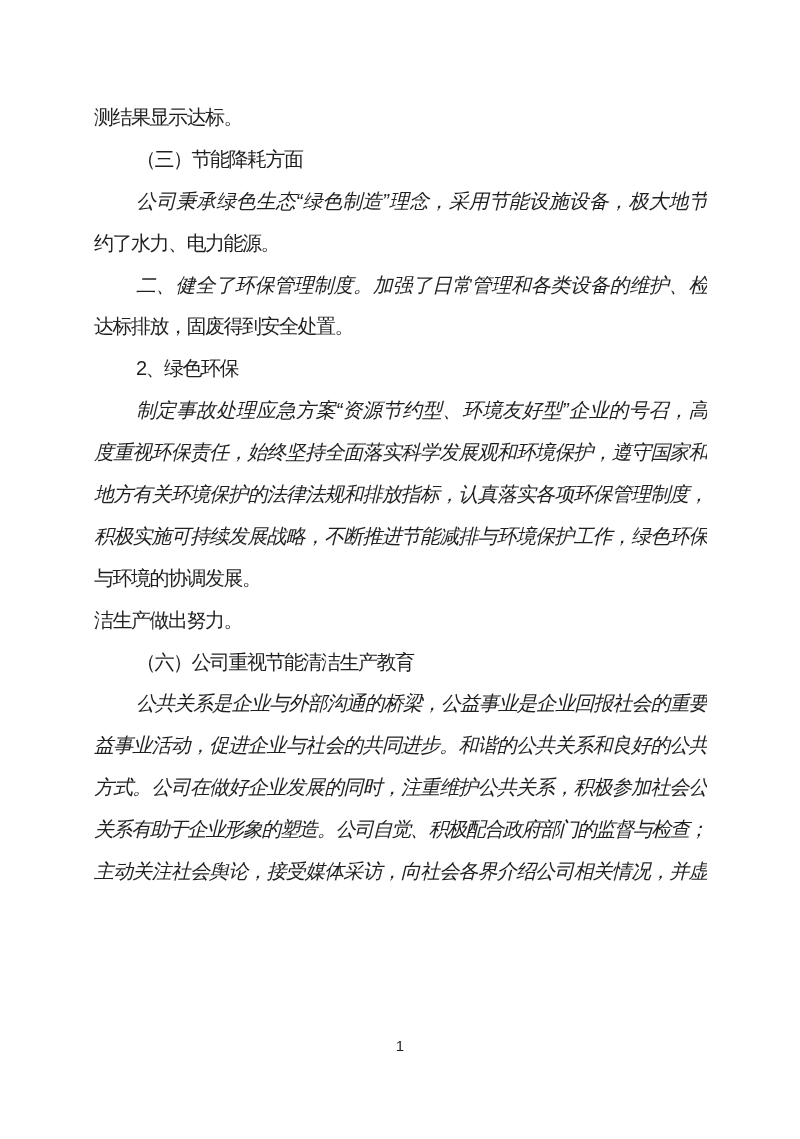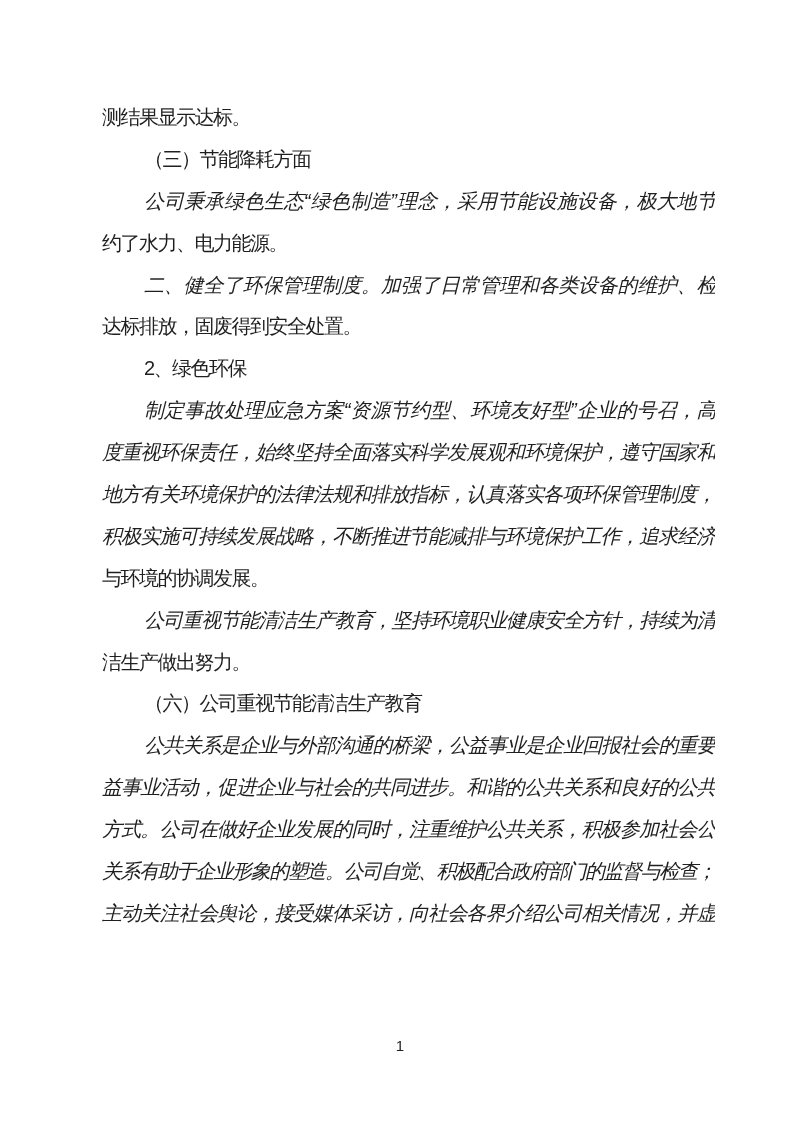--- a/index.html
+++ b/index.html
@@ -12,21 +12,21 @@
     font-family: "Liberation Sans", "DejaVu Sans", sans-serif;
   }
   .page {
     position: absolute;
     left: 0; top: 0;
     width: 800px; height: 1139px;
     background: #ffffff;
   }
   .text-body {
     position: absolute;
-    left: 102px;
+    left: 94px;
     top: 97px;
     width: 613px;
     font-size: 20px;
     line-height: 41.9px;
     color: #1f1f1f;
     letter-spacing: -1.5px;
   }
   .para { margin: 0; padding: 0; }
   .line {
     text-align: left;
@@ -72,25 +72,24 @@
         <div class="line full indent">二、健全了环保管理制度。加强了日常管理和各类设备的维护、检查，</div>
         <div class="line">达标排放，固废得到安全处置。</div>
       </div>
       <div class="para">
         <div class="line indent">2、绿色环保</div>
       </div>
       <div class="para">
         <div class="line full indent">制定事故处理应急方案“资源节约型、环境友好型”企业的号召，高</div>
         <div class="line full">度重视环保责任，始终坚持全面落实科学发展观和环境保护，遵守国家和</div>
         <div class="line full">地方有关环境保护的法律法规和排放指标，认真落实各项环保管理制度，</div>
-        <div class="line full">积极实施可持续发展战略，不断推进节能减排与环境保护工作，追求经济</div>
+        <div class="line full">积极实施可持续发展战略，不断推进节能减排与环境保护工作，绿色环保</div>
         <div class="line">与环境的协调发展。</div>
       </div>
       <div class="para">
-        <div class="line full indent">公司重视节能清洁生产教育，坚持环境职业健康安全方针，持续为清</div>
         <div class="line">洁生产做出努力。</div>
       </div>
       <div class="para">
         <div class="line indent">（六）公司重视节能清洁生产教育</div>
       </div>
       <div class="para">
         <div class="line full indent">公共关系是企业与外部沟通的桥梁，公益事业是企业回报社会的重要</div>
         <div class="line full">益事业活动，促进企业与社会的共同进步。和谐的公共关系和良好的公共</div>
         <div class="line full">方式。公司在做好企业发展的同时，注重维护公共关系，积极参加社会公</div>
         <div class="line full">关系有助于企业形象的塑造。公司自觉、积极配合政府部门的监督与检查；</div>

